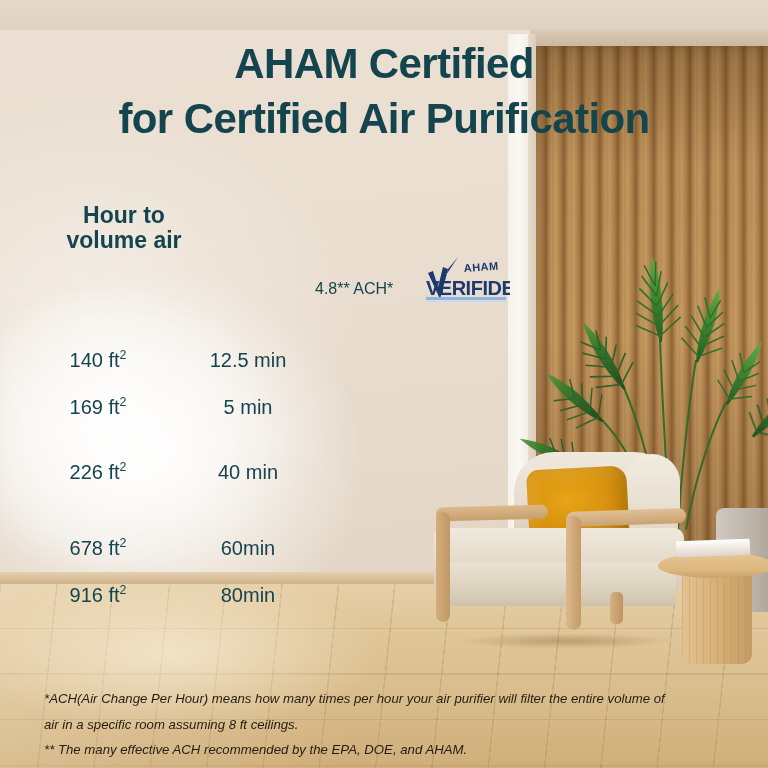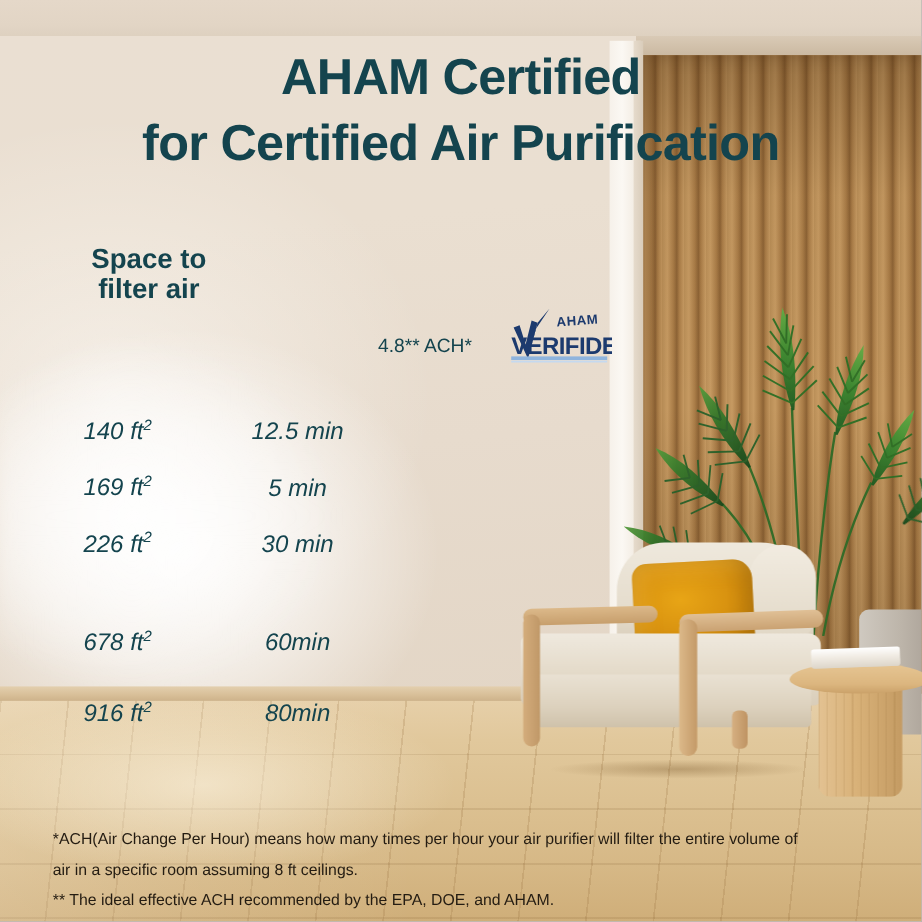--- a/index.html
+++ b/index.html
@@ -225,20 +225,21 @@
     display:flex; align-items:center; gap:6px;
   }
   .ach-text { color:#14444e; font-size:16px; }
 
   
   .aham-logo { position:absolute; left:424px; top:255px; width:86px; height:48px; }
 
   .footnotes {
     position:absolute; left:44px; top:686px; width:700px;
     color:#241c12;
+    font-style:italic;
     font-size:13.2px;
     line-height:1.95;
     font-weight:500;
   }
   .fn { display:block; white-space:nowrap; }
 </style>
 </head>
 <body>
 
 <div id="stage">
@@ -406,40 +407,40 @@
   </div>
 
   <div class="headline">
     <span class="l1">AHAM Certified</span>
     <span class="l2">for Certified Air Purification</span>
   </div>
 
   <div class="table-wrap">
     <div class="thead">
       <div class="th th-time">
-        <div>Space to</div>
-        <div>filter air</div>
+        <div>Hour to</div>
+        <div>volume air</div>
       </div>
     </div>
-    <div id="tbody" style="position: relative; height: 340px; font-style: italic;">
+    <div id="tbody" style="position: relative; height: 340px;">
         <div class="trow" style="position: absolute; top: 72px; left: 0px; width: 300px;">
           <div class="td td-space">140 ft<sup>2</sup></div>
           <div class="td td-time">12.5 min</div>
         </div>
         <div class="trow" style="position: absolute; top: 119px; left: 0px; width: 300px;">
           <div class="td td-space">169 ft<sup>2</sup></div>
           <div class="td td-time">5 min</div>
         </div>
-        <div class="trow" style="position: absolute; top: 166px; left: 0px; width: 300px;">
+        <div class="trow" style="position: absolute; top: 184px; left: 0px; width: 300px;">
           <div class="td td-space">226 ft<sup>2</sup></div>
-          <div class="td td-time">30 min</div>
+          <div class="td td-time">40 min</div>
         </div>
         <div class="trow" style="position: absolute; top: 213px; left: 0px; width: 300px;">
         </div>
-        <div class="trow" style="position: absolute; top: 248px; left: 0px; width: 300px;">
+        <div class="trow" style="position: absolute; top: 260px; left: 0px; width: 300px;">
           <div class="td td-space">678 ft<sup>2</sup></div>
           <div class="td td-time">60min</div>
         </div>
         <div class="trow" style="position: absolute; top: 307px; left: 0px; width: 300px;">
           <div class="td td-space">916 ft<sup>2</sup></div>
           <div class="td td-time">80min</div>
         </div>
       </div>
   </div>
 
@@ -458,15 +459,15 @@
       <text x="2" y="40" font-family="'Liberation Sans',sans-serif" font-size="20" font-weight="700" fill="#1c3a6e" letter-spacing="-0.5" id="logoVerifide">VERIFIDE</text>
 
       <rect x="2" y="42" width="80" height="3" fill="#8fb4dd"></rect>
       <rect x="2" y="45.5" width="80" height="1.6" fill="#c5d9ef"></rect>
     </svg>
   </div>
 
   <div class="footnotes">
     <span class="fn">*ACH(Air Change Per Hour) means how many times per hour your air purifier will filter the entire volume of</span>
     <span class="fn">air in a specific room assuming 8 ft ceilings.</span>
-    <span class="fn">** The ideal effective ACH recommended by the EPA, DOE, and AHAM.</span>
+    <span class="fn">** The many effective ACH recommended by the EPA, DOE, and AHAM.</span>
   </div>
 </div>
 
 </body></html>

